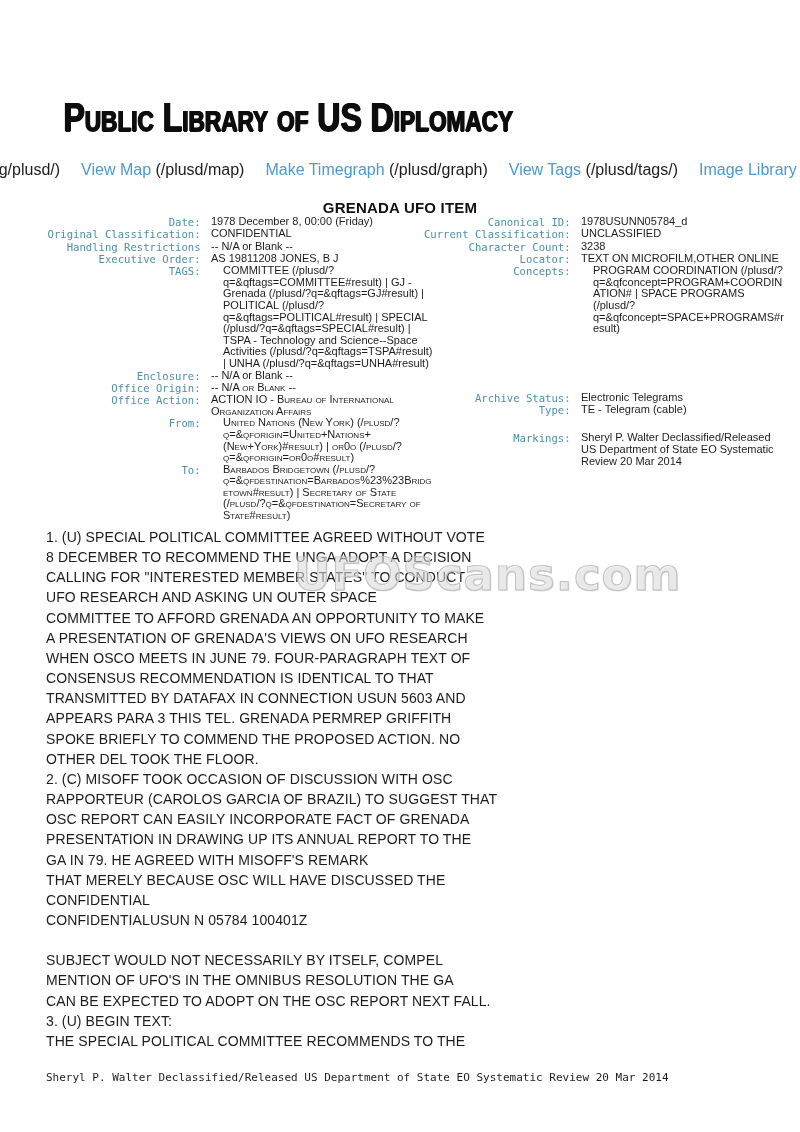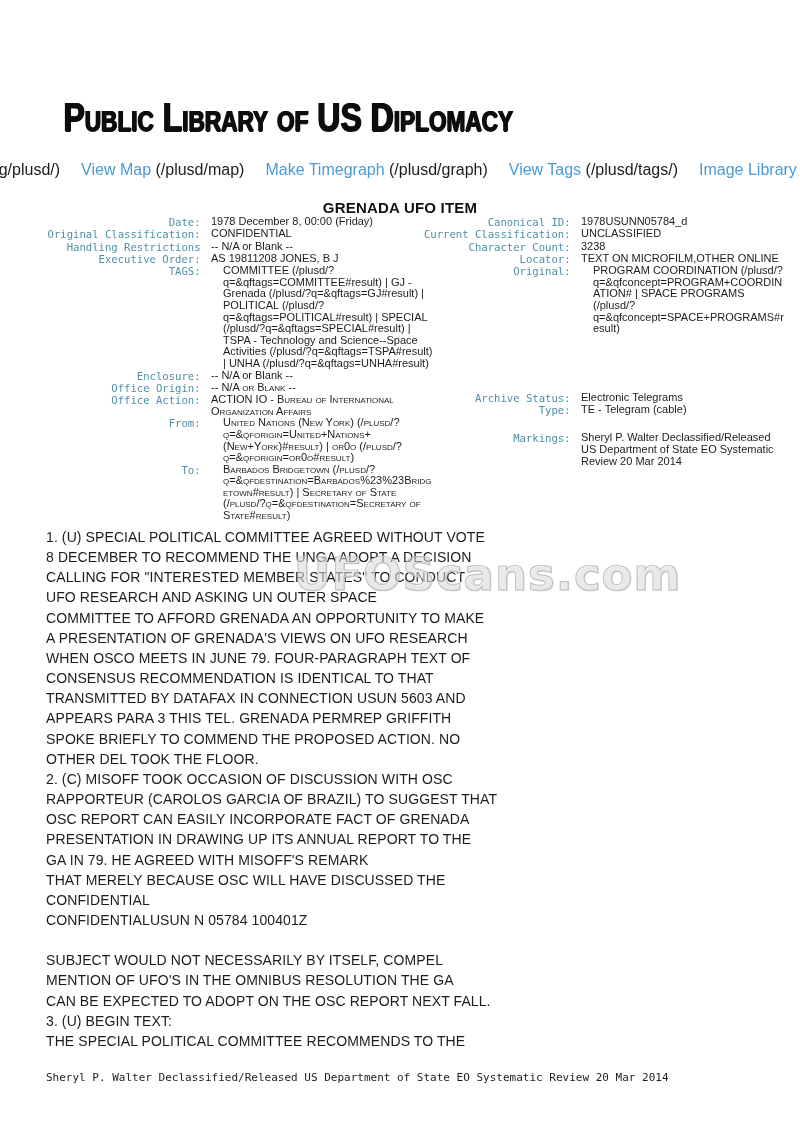--- a/index.html
+++ b/index.html
@@ -126,21 +126,21 @@
   </div>
   <div class="mrow">
     <div class="mlabel">Character Count: </div>
     <div class="mval">3238</div>
   </div>
   <div class="mrow">
     <div class="mlabel">Locator: </div>
     <div class="mval">TEXT ON MICROFILM,OTHER ONLINE</div>
   </div>
   <div class="mrow">
-    <div class="mlabel">Original: </div>
+    <div class="mlabel">Concepts: </div>
     <div class="mval wrapany">PROGRAM COORDINATION (/plusd/?q=&amp;qfconcept=PROGRAM+COORDINATION# | SPACE PROGRAMS (/plusd/?q=&amp;qfconcept=SPACE+PROGRAMS#result)</div>
   </div>
   <div class="spacer1"></div>
   <div class="mrow">
     <div class="mlabel">Archive Status: </div>
     <div class="mval">Electronic Telegrams</div>
   </div>
   <div class="mrow">
     <div class="mlabel">Type: </div>
     <div class="mval">TE - Telegram (cable)</div>

